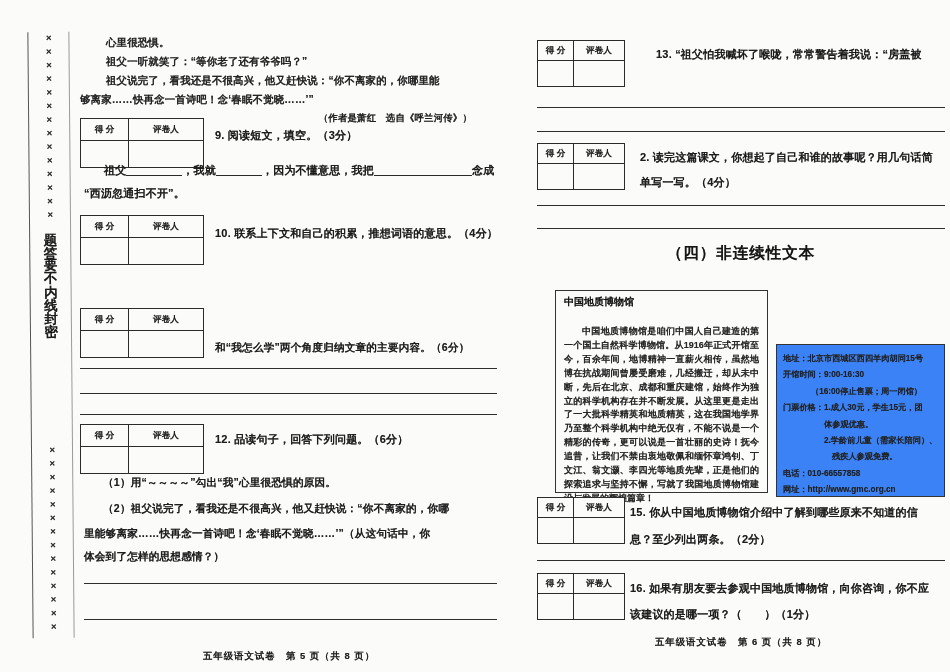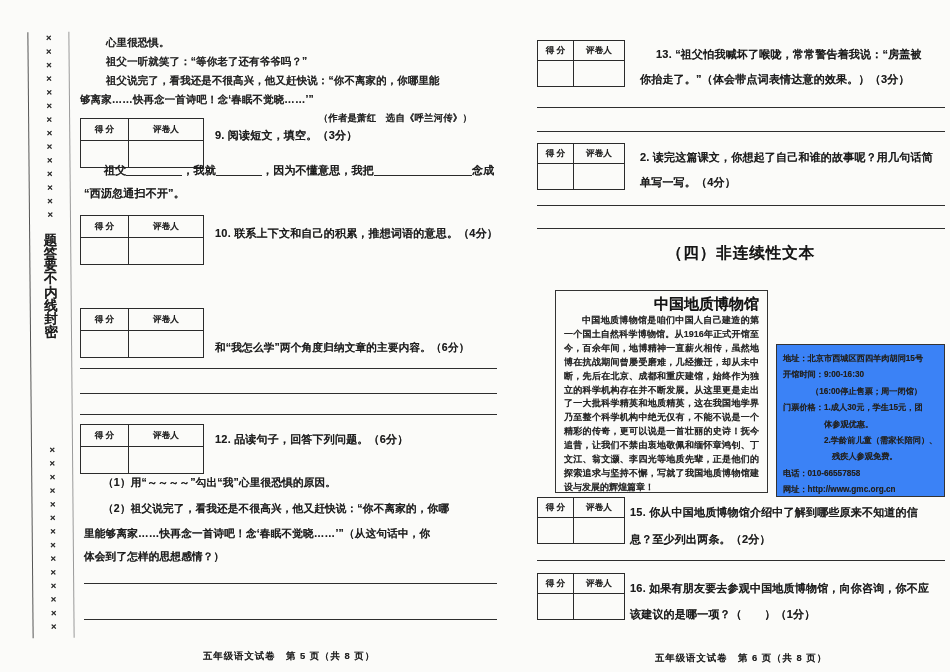--- a/index.html
+++ b/index.html
@@ -21,36 +21,36 @@
   .xs{font-size:9.5px;letter-spacing:2.6px;font-weight:700;color:#2d2d2d;}
   .xs-top{height:190px;overflow:hidden;}
   .seal{font-size:13.5px;font-weight:700;letter-spacing:13px;color:#1c1c1c;height:222px;overflow:hidden;}
   .xs-bot{flex:1;overflow:hidden;}
   
   .sbox{position:absolute;display:grid;border:1.5px solid #2b2b2b;background:#fbfbf9;}
   .sbox.big{grid-template-columns:48px 74px;grid-template-rows:22px 26px;}
   .sbox.sml{grid-template-columns:36px 50px;grid-template-rows:20px 25px;}
   .sbox span{display:flex;align-items:center;justify-content:center;
     font-size:8.6px;font-weight:700;color:#1f1f1f;}
-  .sbox .c1{border-right:1.2px solid #2b2b2b;border-bottom:1.2px solid #2b2b2b;font-family:Liberation Serif, serif;}
+  .sbox .c1{border-right:1.2px solid #2b2b2b;border-bottom:1.2px solid #2b2b2b;}
   .sbox .c2{border-bottom:1.2px solid #2b2b2b;}
   .sbox .c3{border-right:1.2px solid #2b2b2b;}
   
   .q{position:absolute;font-size:11px;font-weight:700;color:#1d1d1d;white-space:nowrap;letter-spacing:.2px;}
   .pline{height:19px;font-size:10.4px;font-weight:600;color:#242424;white-space:nowrap;letter-spacing:.2px;}
   .ind{text-indent:26px;}
   .attr{text-align:right;padding-right:26px;font-size:9.4px;font-weight:600;}
   .hline{position:absolute;border-top:1.5px solid #2e2e2e;height:0;}
   .blank{display:inline-block;border-bottom:1.2px solid #2a2a2a;height:13px;vertical-align:-2px;}
   .wordrow{position:absolute;display:flex;align-items:flex-end;font-size:11px;font-weight:700;white-space:nowrap;}
   .wordrow .ul{flex:1;border-bottom:1.2px solid #2a2a2a;margin-bottom:2px;}
   .sechead{position:absolute;text-align:center;font-size:15.5px;font-weight:800;color:#161616;letter-spacing:1px;}
   .matlabel{position:absolute;font-size:10px;font-weight:400;color:#161616;margin-top:16px;}
   .m1box{position:absolute;border:1.3px solid #333;padding:4px 8px 4px 8px;background:#fbfbf9;}
-  .m1title{text-align:right;font-size:15px;font-weight:800;color:#141414;margin-bottom:0;}
+  .m1title{text-align:left;font-size:10px;font-weight:800;color:#141414;margin-bottom:16px;}
   .m1body{font-size:9px;line-height:13.9px;font-weight:600;color:#272727;text-align:justify;text-indent:18px;}
   .m2box{position:absolute;border:1.3px solid #333;padding:6px 6px;background:#3b82f6;}
   .m2row{font-size:8.2px;line-height:16.4px;font-weight:700;color:#202020;white-space:nowrap;}
   .ind28{padding-left:28px;}.ind41{padding-left:41px;}.ind49{padding-left:49px;}
   .footer{position:absolute;text-align:center;font-size:9.4px;font-weight:700;color:#222;letter-spacing:1px;}
 </style>
 </head>
 <body>
 
 <div class="sheet">
@@ -116,21 +116,20 @@
 
   <div class="footer" style="left:80px;top:632px;width:418px;margin-top:18px;">五年级语文试卷　第 5 页（共 8 页）</div>
 
   <div class="sbox sml" style="left:537px;top:40px;">
     <span class="c1">得 分</span>
     <span class="c2">评卷人</span>
     <span class="c3"></span>
     <span></span>
   </div>
   <div class="q" style="left:640px;top:47px;text-indent:16px;">13. “祖父怕我喊坏了喉咙，常常警告着我说：“房盖被</div>
-  <div class="q" style="left:640px;top:72px;">你抬走了。”（体会带点词表情达意的效果。）（3分）</div>
   <div class="hline" style="left:537px;top:107px;width:408px;"></div>
   <div class="hline" style="left:537px;top:131px;width:408px;"></div>
 
   <div class="sbox sml" style="left:537px;top:143px;">
     <span class="c1">得 分</span>
     <span class="c2">评卷人</span>
     <span class="c3"></span>
     <span></span>
   </div>
   <div class="q" style="left:640px;top:150px;">2. 读完这篇课文，你想起了自己和谁的故事呢？用几句话简</div>
@@ -171,15 +170,15 @@
 
   <div class="sbox sml" style="left:537px;top:573px;">
     <span class="c1">得 分</span>
     <span class="c2">评卷人</span>
     <span class="c3"></span>
     <span></span>
   </div>
   <div class="q" style="left:630px;top:581px;">16. 如果有朋友要去参观中国地质博物馆，向你咨询，你不应</div>
   <div class="q" style="left:630px;top:607px;">该建议的是哪一项？（　　）（1分）</div>
 
-  <div class="footer" style="left:537px;top:652px;width:408px;">五年级语文试卷　第 6 页（共 8 页）</div>
+  <div class="footer" style="left:537px;top:636px;width:408px;">五年级语文试卷　第 6 页（共 8 页）</div>
 
 </div>
 
 </body></html>

